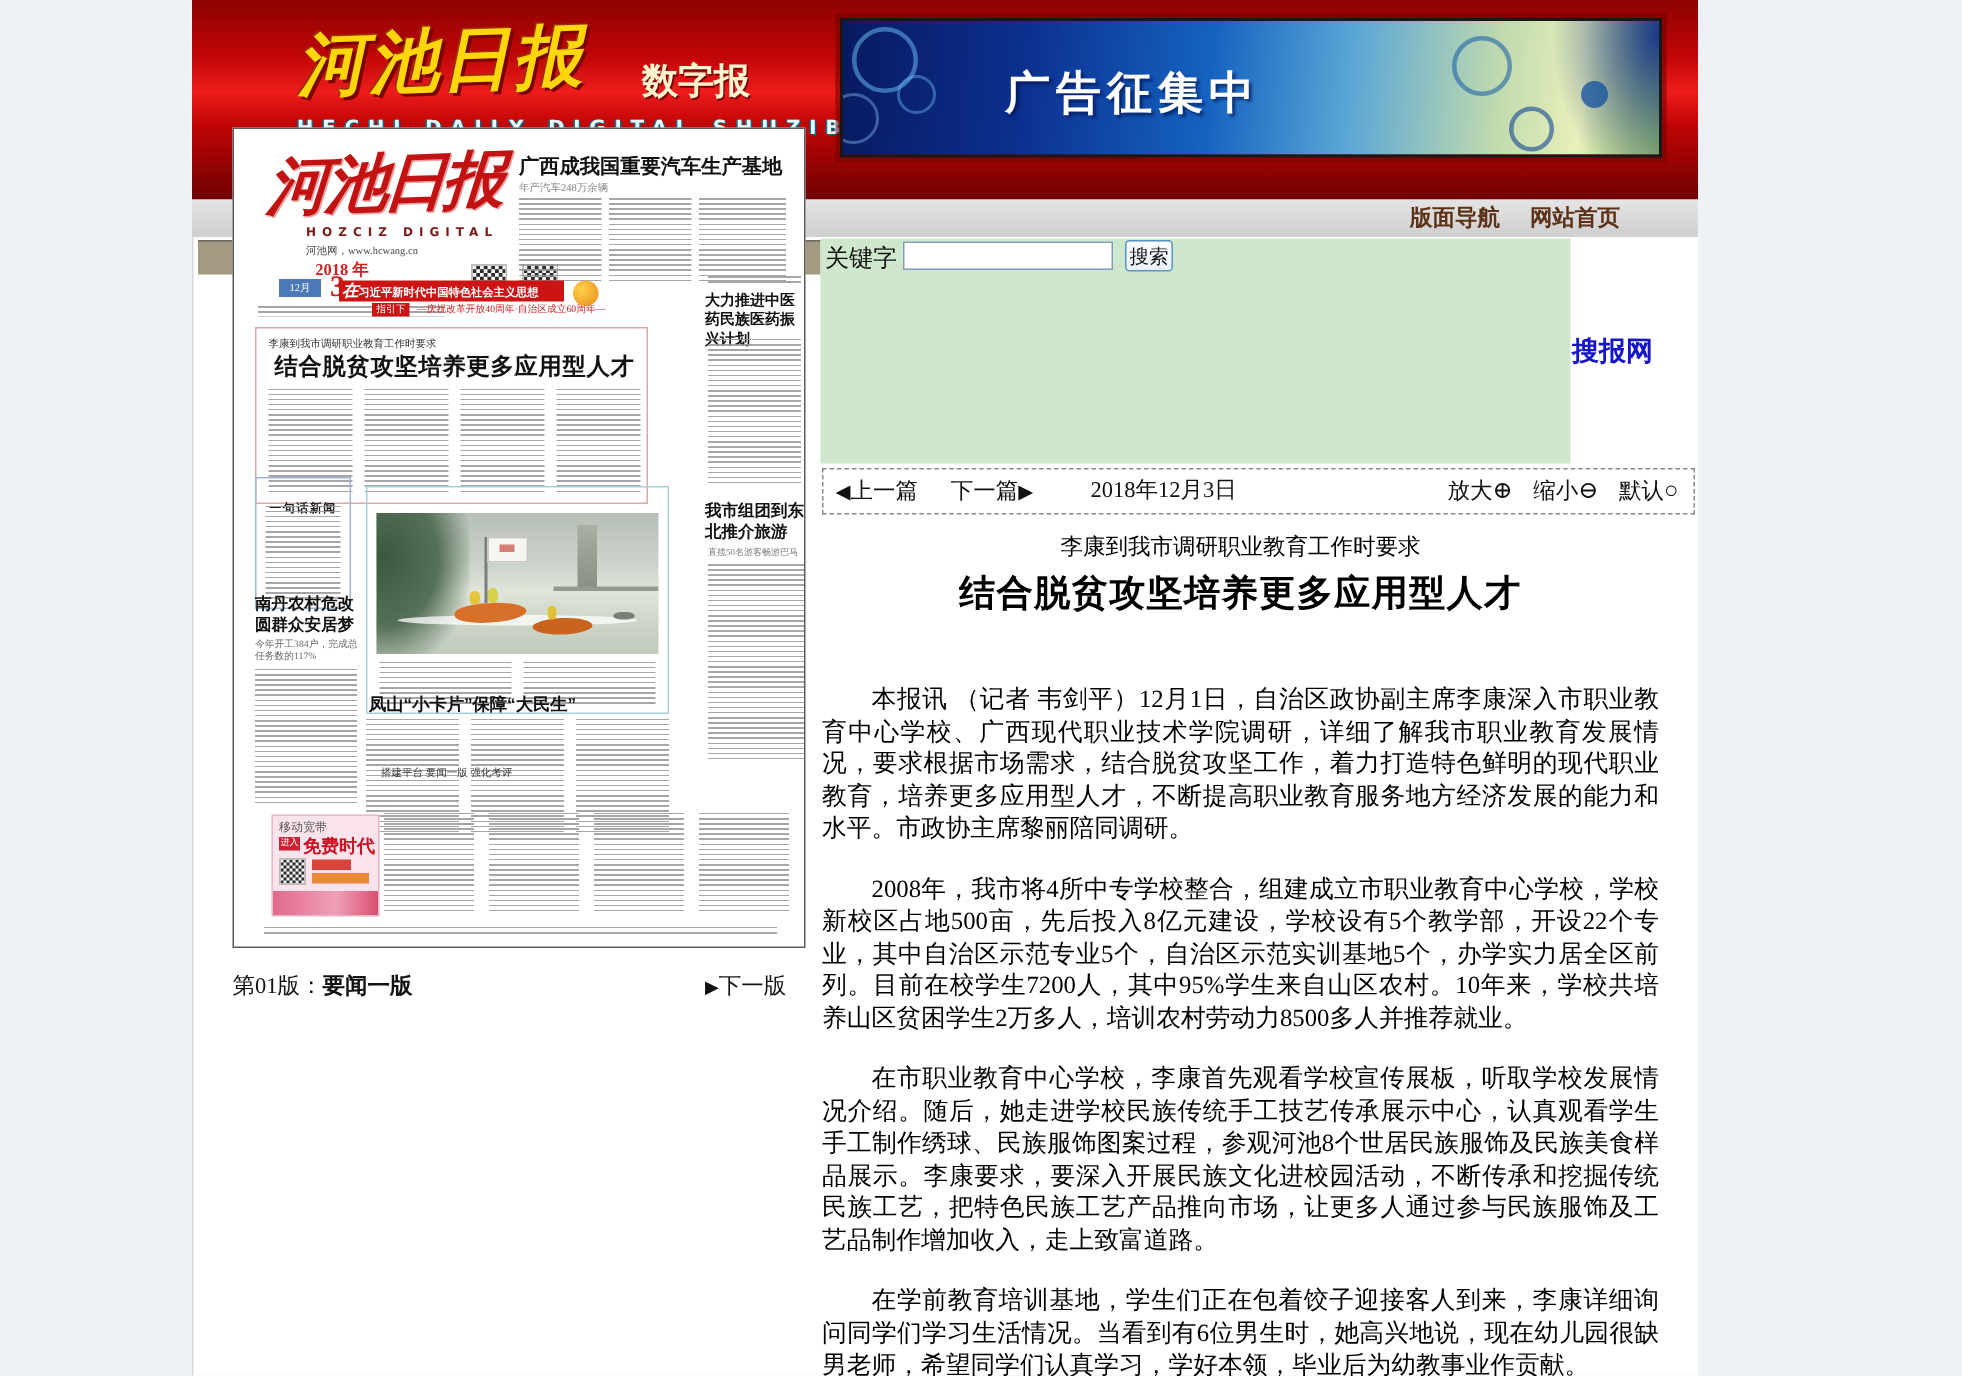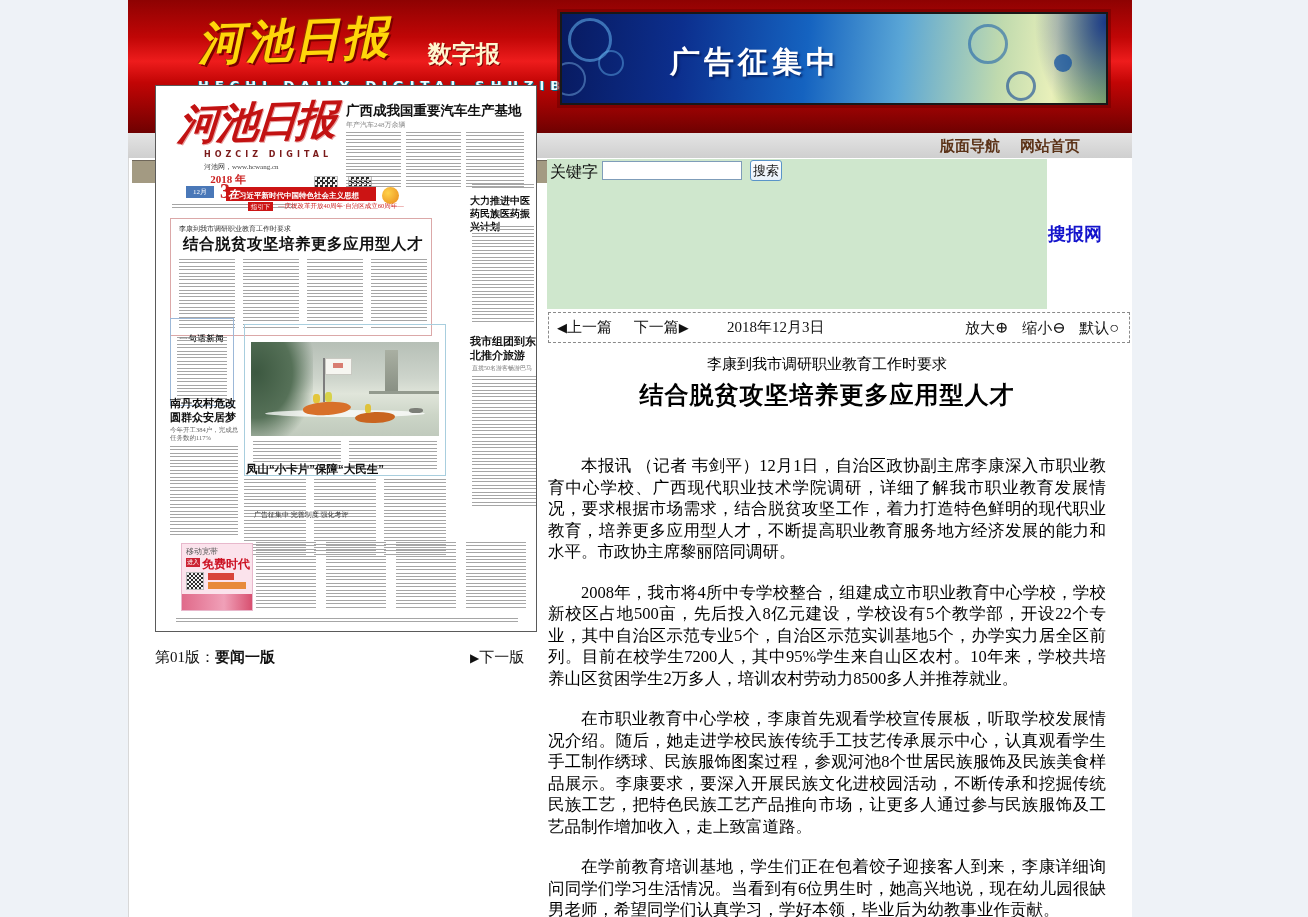--- a/index.html
+++ b/index.html
@@ -215,21 +215,21 @@
       </div>
       <div class="abs tl" style="left:8px;top:116px;width:88px;height:30px;"></div>
       <div class="abs tl" style="left:104px;top:116px;width:88px;height:30px;"></div>
     </div>
 
     <div class="abs nph" style="left:90px;top:376px;width:210px;font-size:11.5px;">凤山“小卡片”保障“大民生”</div>
     <div class="abs tl" style="left:88px;top:393px;width:62px;height:76px;"></div>
     <div class="abs tl" style="left:158px;top:393px;width:62px;height:76px;"></div>
     <div class="abs tl" style="left:228px;top:393px;width:62px;height:76px;"></div>
 
-    <div class="abs" style="left:98px;top:424px;font-size:7px;color:#333;">广告征集中 完善制度 强化考评</div>
+    <div class="abs" style="left:98px;top:424px;font-size:7px;color:#333;">搭建平台 要闻一版 强化考评</div>
     <div class="abs tl" style="left:100px;top:456px;width:60px;height:66px;"></div>
     <div class="abs tl" style="left:170px;top:456px;width:60px;height:66px;"></div>
     <div class="abs tl" style="left:240px;top:456px;width:60px;height:66px;"></div>
     <div class="abs tl" style="left:310px;top:456px;width:60px;height:66px;"></div>
 
     <div class="abs" style="left:25px;top:457px;width:72px;height:68px;background:#fbe3ec;border:1px solid #e8b8cc;">
       <div style="font-size:8px;color:#555;padding:2px 0 0 4px;">移动宽带</div>
       <span class="abs" style="left:4px;top:14px;width:14px;height:9px;background:#cc2233;color:#fff;font-size:6px;line-height:9px;text-align:center;">进入</span>
       <span class="abs" style="left:20px;top:12px;font-size:12px;font-weight:bold;color:#cc1122;font-family:'Liberation Sans',sans-serif;">免费时代</span>
       <div class="abs qr" style="left:4px;top:28px;width:18px;height:18px;background-size:4px 4px;"></div>

